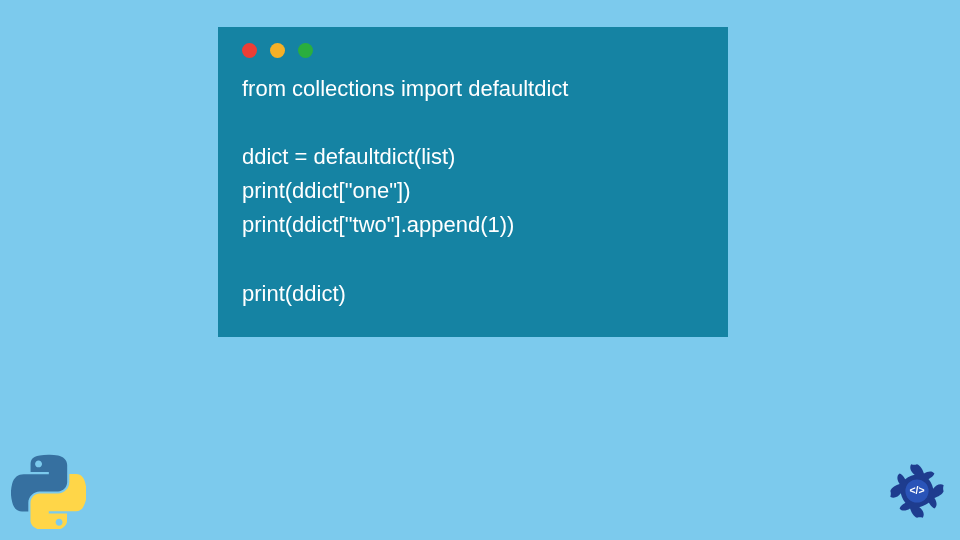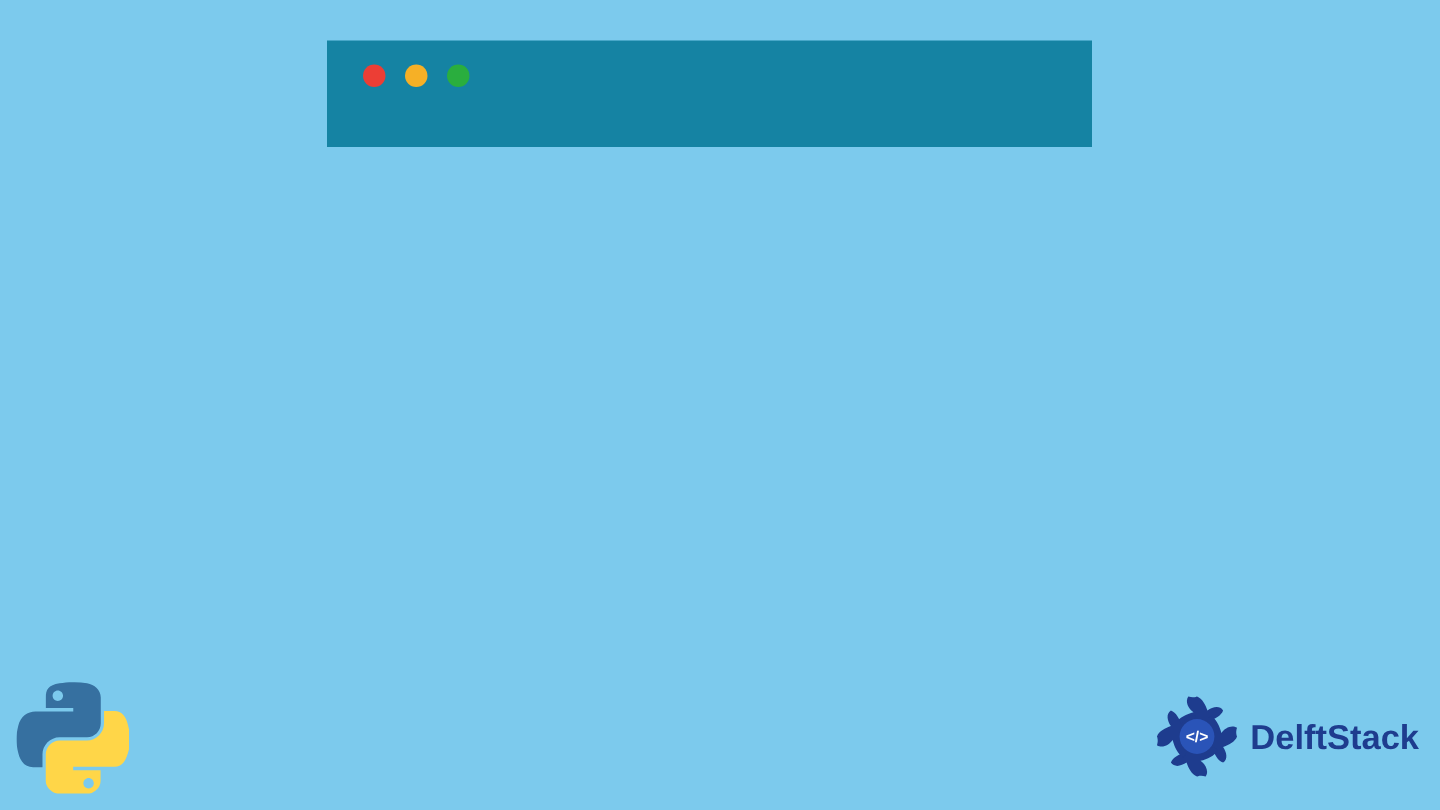--- a/index.html
+++ b/index.html
@@ -71,20 +71,27 @@
 </style>
 </head>
 <body>
 
 <div class="code-window">
   <div class="traffic-lights">
     <span class="dot dot-red"></span>
     <span class="dot dot-yellow"></span>
     <span class="dot dot-green"></span>
   </div>
+  <div class="code-body">from collections import defaultdict
+
+ddict = defaultdict(list)
+print(ddict["one"])
+print(ddict["two"].append(1))
+
+print(ddict)</div>
 </div>
 
 <div class="python-logo">
   <svg viewBox="0 0 110 110" width="75" height="75">
     <path fill="#3670a0" d="M54.9 1.2c-4.6.02-9 .4-12.8 1.1-11.3 2-13.4 6.2-13.4 13.9v10.2h26.8v3.4H18.6c-7.8 0-14.6 4.7-16.8 13.6-2.5 10.2-2.6 16.6 0 27.3 1.9 8 6.6 13.6 14.4 13.6h9.2V71.5c0-8.8 7.6-16.6 16.8-16.6h26.8c7.5 0 13.4-6.2 13.4-13.7V16.2c0-7.3-6.2-12.8-13.4-14-4.6-.8-9.3-1.1-13.9-1zM40.4 9.4c2.8 0 5.1 2.3 5.1 5.1s-2.3 5.1-5.1 5.1-5.1-2.3-5.1-5.1 2.3-5.1 5.1-5.1z"></path>
     <path fill="#ffd648" d="M85.6 29.8v11.4c0 9.2-7.8 16.9-16.8 16.9H42c-7.4 0-13.4 6.3-13.4 13.7v25.7c0 7.3 6.4 11.6 13.4 13.7 8.5 2.5 16.7 3 26.8 0 6.7-1.9 13.4-5.8 13.4-13.7V87.3H55.4v-3.4h40.2c7.8 0 10.7-5.4 13.4-13.6 2.8-8.4 2.7-16.5 0-27.3-1.9-7.8-5.6-13.6-13.4-13.6h-10zm-15.1 65.1c2.8 0 5.1 2.3 5.1 5.1s-2.3 5.1-5.1 5.1-5.1-2.3-5.1-5.1 2.3-5.1 5.1-5.1z"></path>
   </svg>
 </div>
 
 <div class="delftstack-badge">
@@ -95,14 +102,13 @@
           <path d="M0,-46 C6,-44 10,-36 12,-30 C18,-34 26,-36 30,-30 C28,-24 20,-20 14,-18 C20,-14 26,-8 24,-2 C18,-2 12,-6 8,-12 C6,-4 4,4 -2,6 C-6,0 -6,-8 -4,-16 C-12,-12 -20,-10 -24,-16 C-20,-22 -12,-26 -4,-28 C-10,-32 -14,-40 -10,-46 C-4,-44 0,-46 0,-46 Z" transform="rotate(0)"></path>
           <path d="M0,-46 C6,-44 10,-36 12,-30 C18,-34 26,-36 30,-30 C28,-24 20,-20 14,-18 C20,-14 26,-8 24,-2 C18,-2 12,-6 8,-12 C6,-4 4,4 -2,6 C-6,0 -6,-8 -4,-16 C-12,-12 -20,-10 -24,-16 C-20,-22 -12,-26 -4,-28 C-10,-32 -14,-40 -10,-46 C-4,-44 0,-46 0,-46 Z" transform="rotate(90)"></path>
           <path d="M0,-46 C6,-44 10,-36 12,-30 C18,-34 26,-36 30,-30 C28,-24 20,-20 14,-18 C20,-14 26,-8 24,-2 C18,-2 12,-6 8,-12 C6,-4 4,4 -2,6 C-6,0 -6,-8 -4,-16 C-12,-12 -20,-10 -24,-16 C-20,-22 -12,-26 -4,-28 C-10,-32 -14,-40 -10,-46 C-4,-44 0,-46 0,-46 Z" transform="rotate(180)"></path>
           <path d="M0,-46 C6,-44 10,-36 12,-30 C18,-34 26,-36 30,-30 C28,-24 20,-20 14,-18 C20,-14 26,-8 24,-2 C18,-2 12,-6 8,-12 C6,-4 4,4 -2,6 C-6,0 -6,-8 -4,-16 C-12,-12 -20,-10 -24,-16 C-20,-22 -12,-26 -4,-28 C-10,-32 -14,-40 -10,-46 C-4,-44 0,-46 0,-46 Z" transform="rotate(270)"></path>
         </g>
         <circle r="20" fill="#2a54b8"></circle>
         <text x="0" y="6" text-anchor="middle" font-size="18" font-family="Arial" font-weight="700" fill="#ffffff">&lt;/&gt;</text>
       </g>
     </svg>
   </span>
-  <span class="delft-text">DelftStack</span>
 </div>
 
 </body></html>

